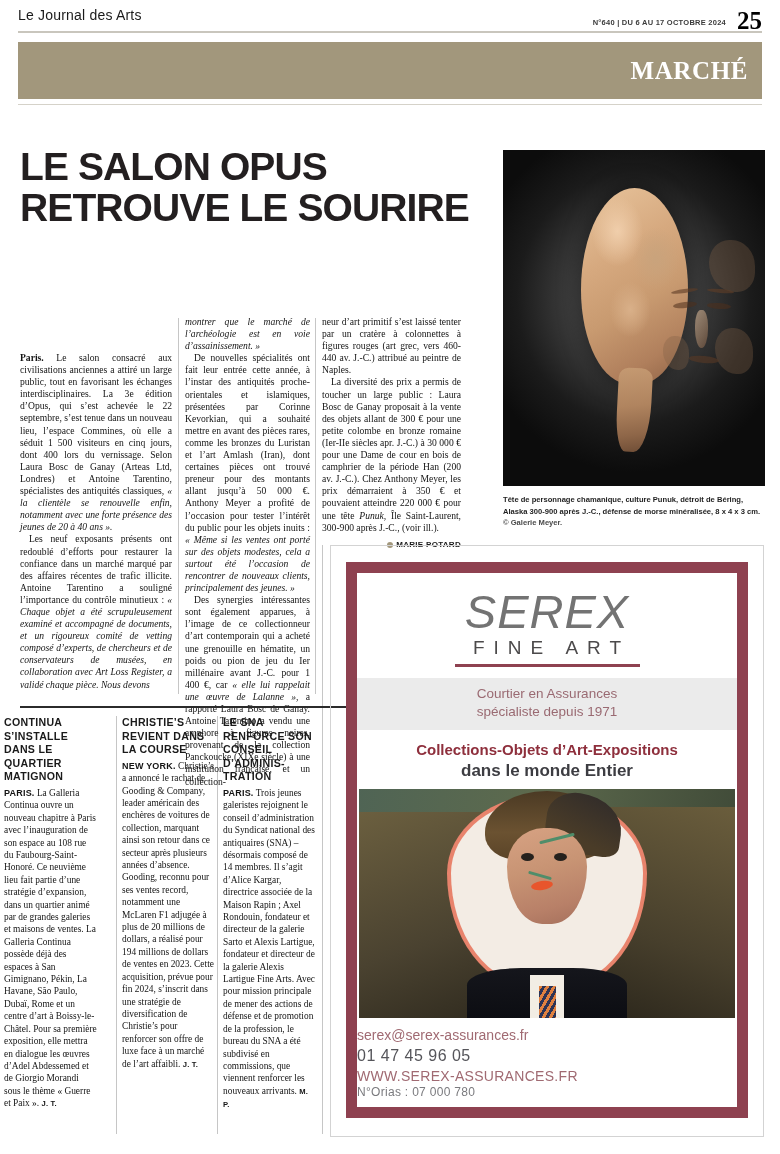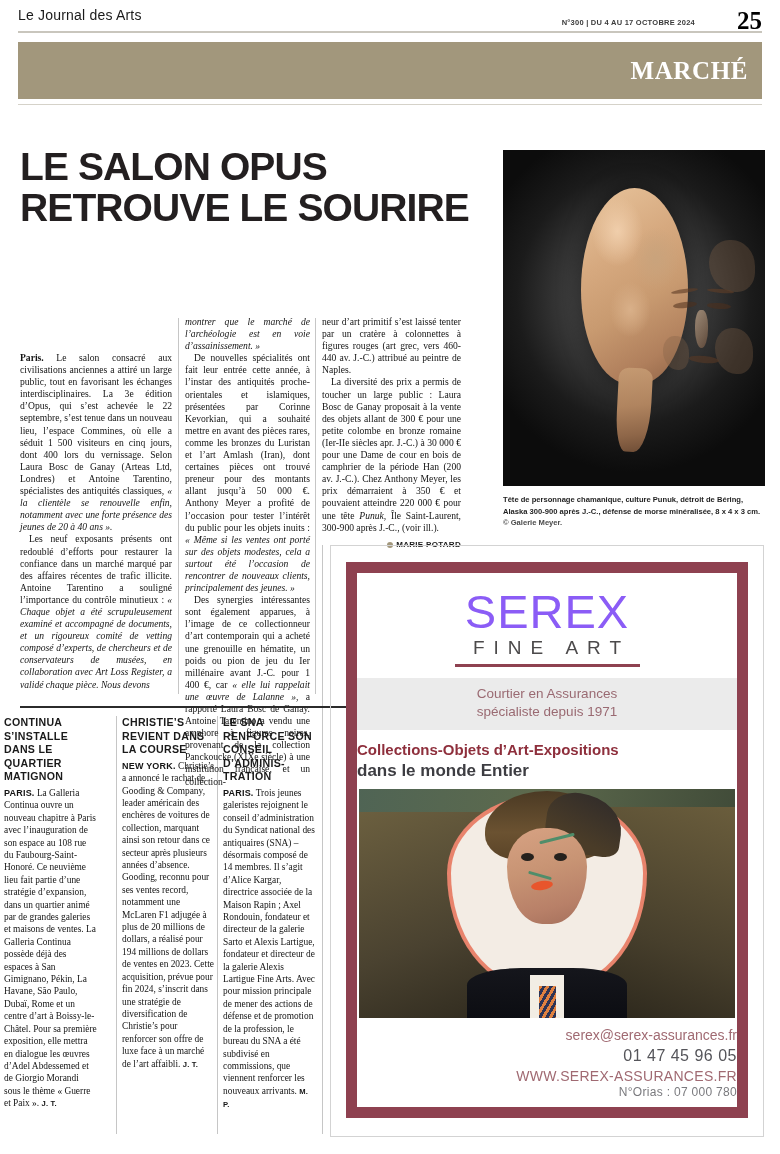--- a/index.html
+++ b/index.html
@@ -56,21 +56,20 @@
     top: -2px;
   }
   .masthead-pageno {
     font-family: "Liberation Serif", serif;
     font-weight: bold;
     font-size: 25px;
     line-height: 22px;
     color: #000;
     position: relative;
     top: 2px;
-    margin-left: 31px;
   }
   .masthead-rule {
     position: absolute;
     left: 18px;
     right: 18px;
     top: 31px;
     height: 2px;
     background: #c9c6bd;
   }
 
@@ -359,22 +358,23 @@
   }
   .ad-logo {
     text-align: center;
     padding: 14px 0 2px;
   }
   .ad-logo-serex {
     font-family: "Liberation Sans", sans-serif;
     font-size: 47px;
     font-weight: normal;
     letter-spacing: 1px;
-    color: #8b5cf6;
+    color: #737373;
     line-height: 50px;
+    font-style: italic;
   }
   .ad-logo-fineart {
     font-family: "Liberation Sans", sans-serif;
     font-size: 19px;
     letter-spacing: 9px;
     color: #4c4a4b;
     line-height: 22px;
     padding-left: 9px;
   }
   .ad-logo-underline {
@@ -387,20 +387,21 @@
     background: #ebebeb;
     text-align: center;
     padding: 7px 0 9px;
     margin-top: 9px;
     font-family: "Liberation Sans", sans-serif;
     font-size: 13.5px;
     line-height: 18px;
     color: #9a6a72;
   }
   .ad-tag {
+    text-align: center;
     padding: 9px 0 8px;
     font-family: "Liberation Sans", sans-serif;
     font-weight: bold;
     line-height: 21px;
     border-radius: 18px;
   }
   .ad-tag-1 { font-size: 15px; color: #8e2f3c; }
   .ad-tag-2 { font-size: 17px; color: #3d3d42; }
   .ad-art {
     flex: 1;
@@ -481,39 +482,39 @@
     width: 34px; height: 19%;
     background: #f2ede4;
   }
   .ad-art .tie {
     position: absolute;
     left: 50%; margin-left: -8px; bottom: 0;
     width: 17px; height: 14%;
     background: repeating-linear-gradient(120deg,#e0803f 0 3px,#2c3356 3px 6px);
   }
   .ad-contact {
-    text-align: right;
+    text-align: left;
     padding: 8px 0 8px;
     background: #ffffff;
     font-family: "Liberation Sans", sans-serif;
   }
   .ad-email { font-size: 14px; color: #a06a72; line-height: 19px; }
   .ad-phone { font-size: 16px; color: #55555a; line-height: 21px; letter-spacing: .5px; }
   .ad-web   { font-size: 14px; color: #a06a72; line-height: 20px; letter-spacing: .3px; }
   .ad-orias { font-size: 12px; color: #7a7a7e; line-height: 13px; letter-spacing: .3px; }
 </style>
 </head>
 <body>
 
 <div class="page">
 
   <div class="masthead">
     <div class="masthead-title">Le Journal des Arts</div>
     <div class="masthead-right">
-      <div class="masthead-issue">N°300 | DU 4 AU 17 OCTOBRE 2024</div>
+      <div class="masthead-issue">N°640 | DU 6 AU 17 OCTOBRE 2024</div>
       <div class="masthead-pageno">25</div>
     </div>
   </div>
   <div class="masthead-rule"></div>
 
   <div class="banner">
     <div class="banner-label">MARCHÉ</div>
   </div>
   <div class="banner-underrule"></div>
 

